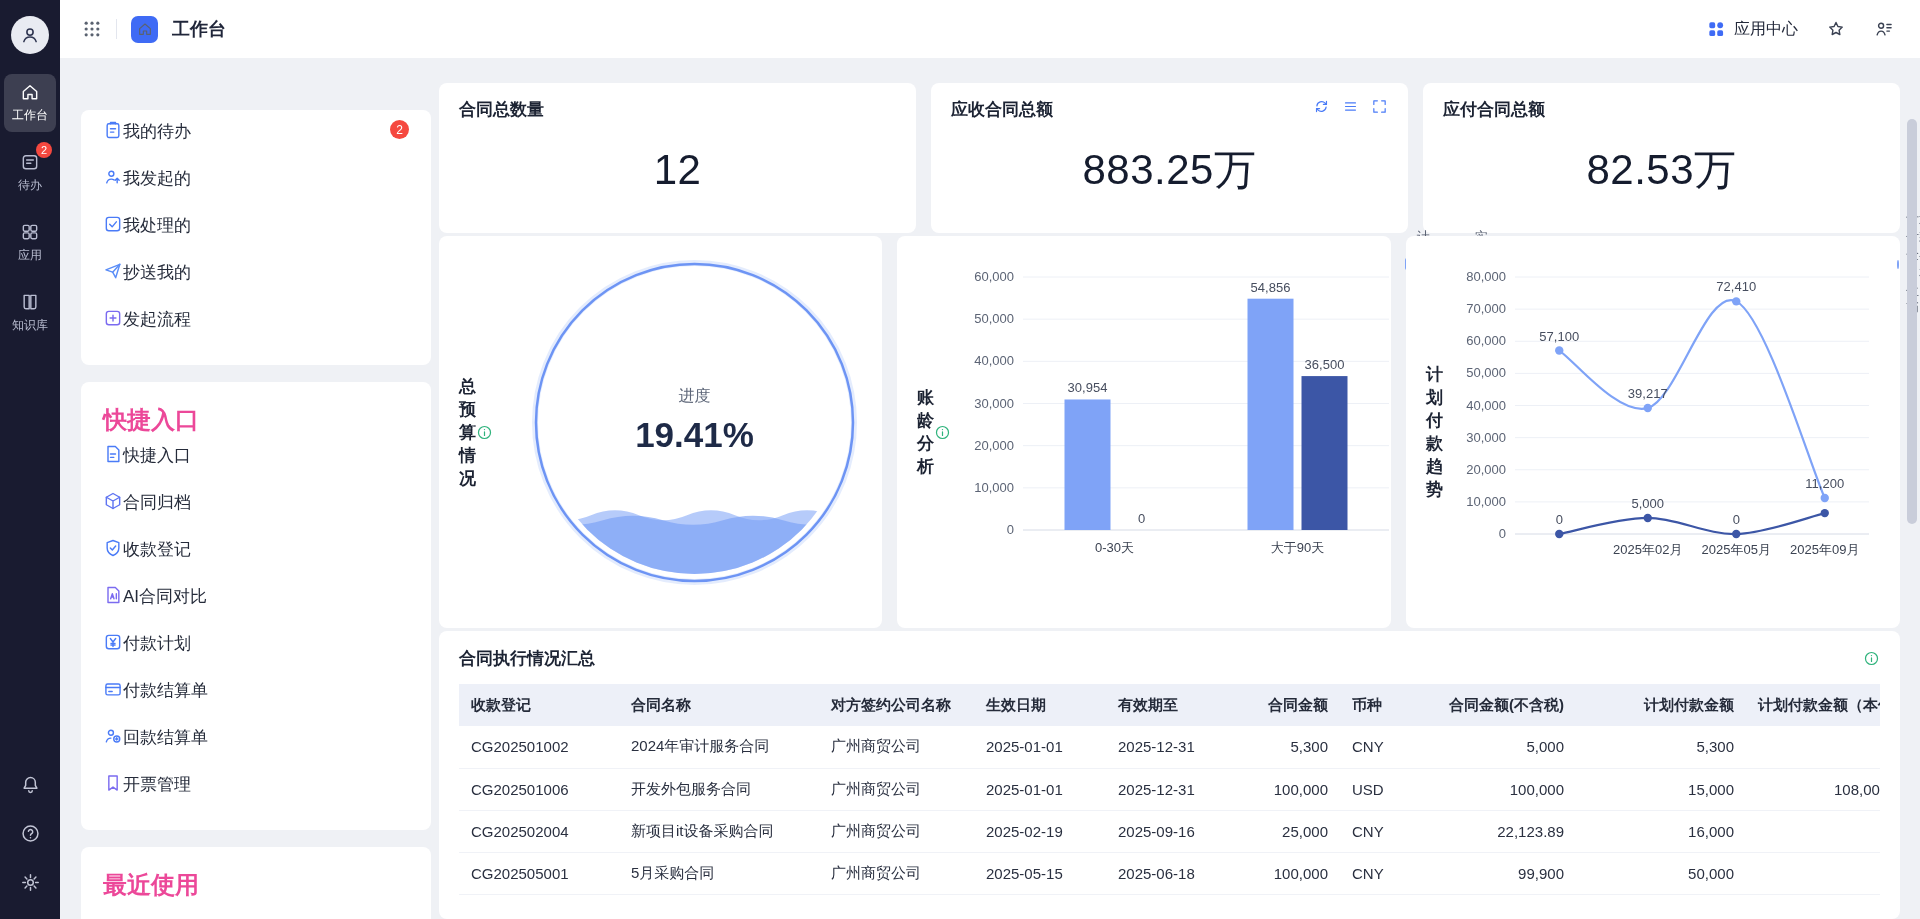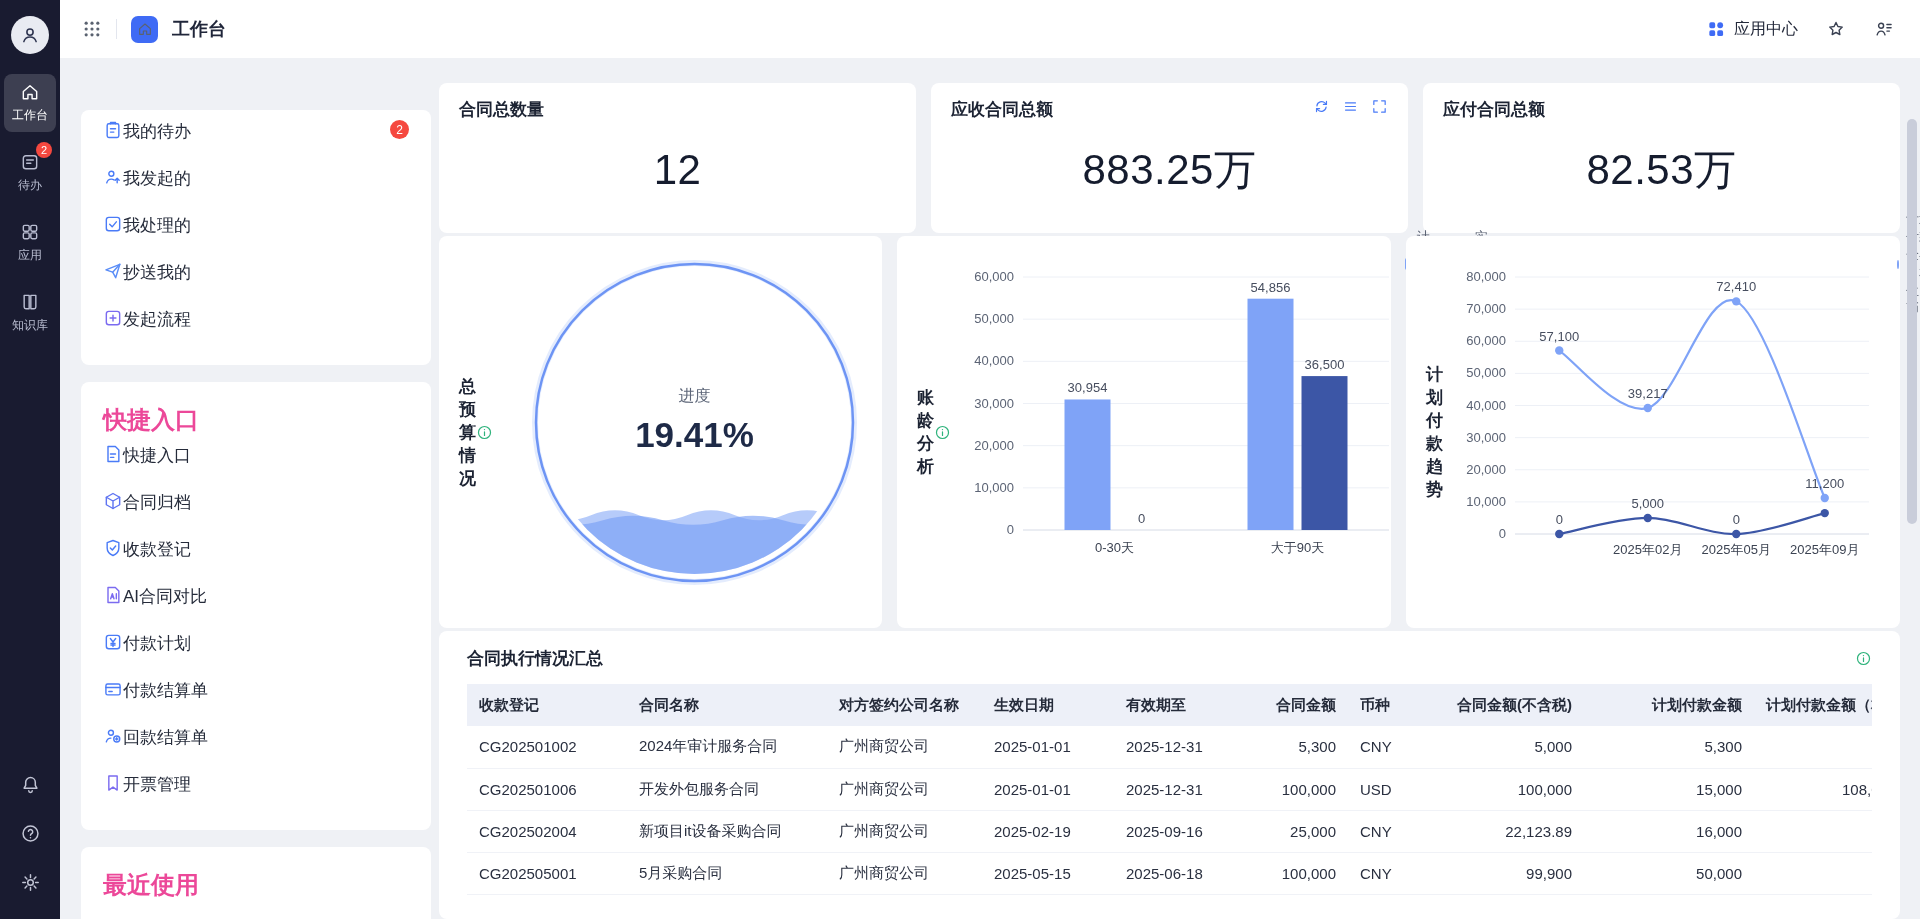--- a/index.html
+++ b/index.html
@@ -75,21 +75,21 @@
   .info-icn{color:#2fb37c;cursor:pointer}
   .info-icn svg{width:17px;height:17px}
   .chart-body{flex:1;min-height:0;position:relative}
   .legend{height:26px;display:flex;align-items:center;justify-content:center;gap:26px;
     font-size:13px;color:#555d6e}
   .legend-item{display:flex;align-items:center;gap:7px;cursor:pointer}
   .lg-square{width:12px;height:12px;border-radius:2px}
   .lg-dot{width:9px;height:9px;border-radius:50%}
 
   
-  .table-card{flex:1;padding:16px 28px;overflow:hidden;display:flex;flex-direction:column}
+  .table-card{flex:1;padding:16px 20px;overflow:hidden;display:flex;flex-direction:column}
   .table-wrap{margin-top:14px;overflow:hidden;flex:1}
   table{border-collapse:collapse;table-layout:fixed;font-size:15px}
   th{background:#edf0f8;font-weight:600;color:#252b3a;height:42px;padding:0 12px;text-align:left;
     white-space:nowrap;overflow:hidden}
   td{height:42px;padding:0 12px;border-bottom:1px solid #f0f2f7;white-space:nowrap;
     overflow:hidden;color:#2a3040}
   .al-right{text-align:right}
   td.col-last{padding-left:88px}
 
   

